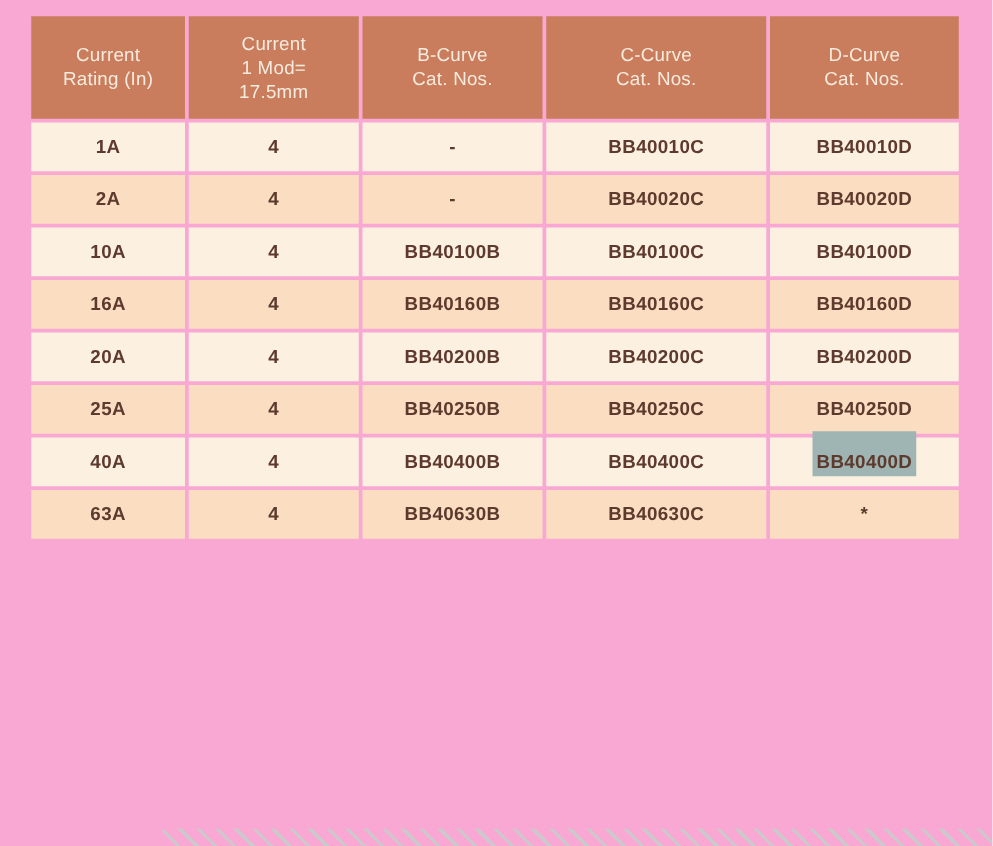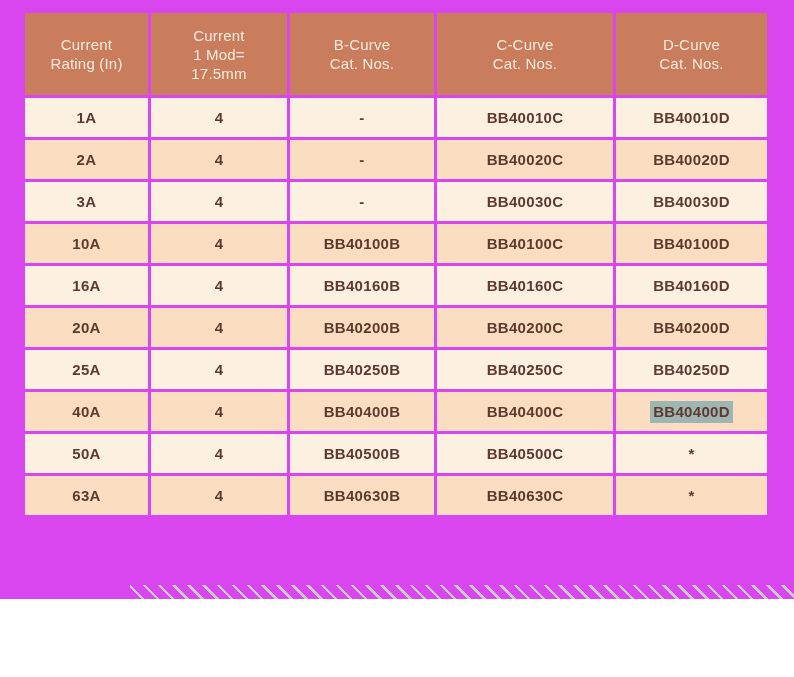--- a/index.html
+++ b/index.html
@@ -4,22 +4,22 @@
 <style>
   html, body {
     margin: 0;
     padding: 0;
     background: #ffffff;
     font-family: "Liberation Sans", "DejaVu Sans", sans-serif;
   }
   .page {
     position: relative;
     width: 794px;
-    height: 599px;
-    background: #d946ef;
+    height: 677px;
+    background: #f9a8d4;
     overflow: hidden;
   }
   table.catalog-table {
     position: absolute;
     left: 22px;
     top: 10px;
     width: 748px;
     border-collapse: separate;
     border-spacing: 3px 3px;
     table-layout: fixed;
@@ -41,21 +41,21 @@
     vertical-align: middle;
     font-size: 15px;
     font-weight: 600;
     color: var(--cell-text, #5E392E);
     letter-spacing: 0.3px;
   }
   tbody tr:nth-child(odd) td  { background: var(--row-light, #FCF1E1); }
   tbody tr:nth-child(even) td { background: var(--row-dark, #FBDEC2); }
   .highlight {
     background: var(--selection-highlight, #9EB5B3);
-    padding: 2px 3px 3px 3px;
+    padding: 16px 3px 3px 3px;
   }
   .hatch {
     position: absolute;
     left: 130px;
     right: 0;
     bottom: 0;
     height: 14px;
     background: repeating-linear-gradient(
       45deg,
       transparent 0px,
@@ -112,27 +112,20 @@
           <td>BB40010D</td>
         </tr>
         <tr>
           <td>2A</td>
           <td>4</td>
           <td>-</td>
           <td>BB40020C</td>
           <td>BB40020D</td>
         </tr>
         <tr>
-          <td>3A</td>
-          <td>4</td>
-          <td>-</td>
-          <td>BB40030C</td>
-          <td>BB40030D</td>
-        </tr>
-        <tr>
           <td>10A</td>
           <td>4</td>
           <td>BB40100B</td>
           <td>BB40100C</td>
           <td>BB40100D</td>
         </tr>
         <tr>
           <td>16A</td>
           <td>4</td>
           <td>BB40160B</td>
@@ -154,27 +147,20 @@
           <td>BB40250D</td>
         </tr>
         <tr>
           <td>40A</td>
           <td>4</td>
           <td>BB40400B</td>
           <td>BB40400C</td>
           <td><span class="highlight">BB40400D</span></td>
         </tr>
         <tr>
-          <td>50A</td>
-          <td>4</td>
-          <td>BB40500B</td>
-          <td>BB40500C</td>
-          <td>*</td>
-        </tr>
-        <tr>
           <td>63A</td>
           <td>4</td>
           <td>BB40630B</td>
           <td>BB40630C</td>
           <td>*</td>
         </tr>
       </tbody>
   </table>
 
   <div class="hatch"></div>

